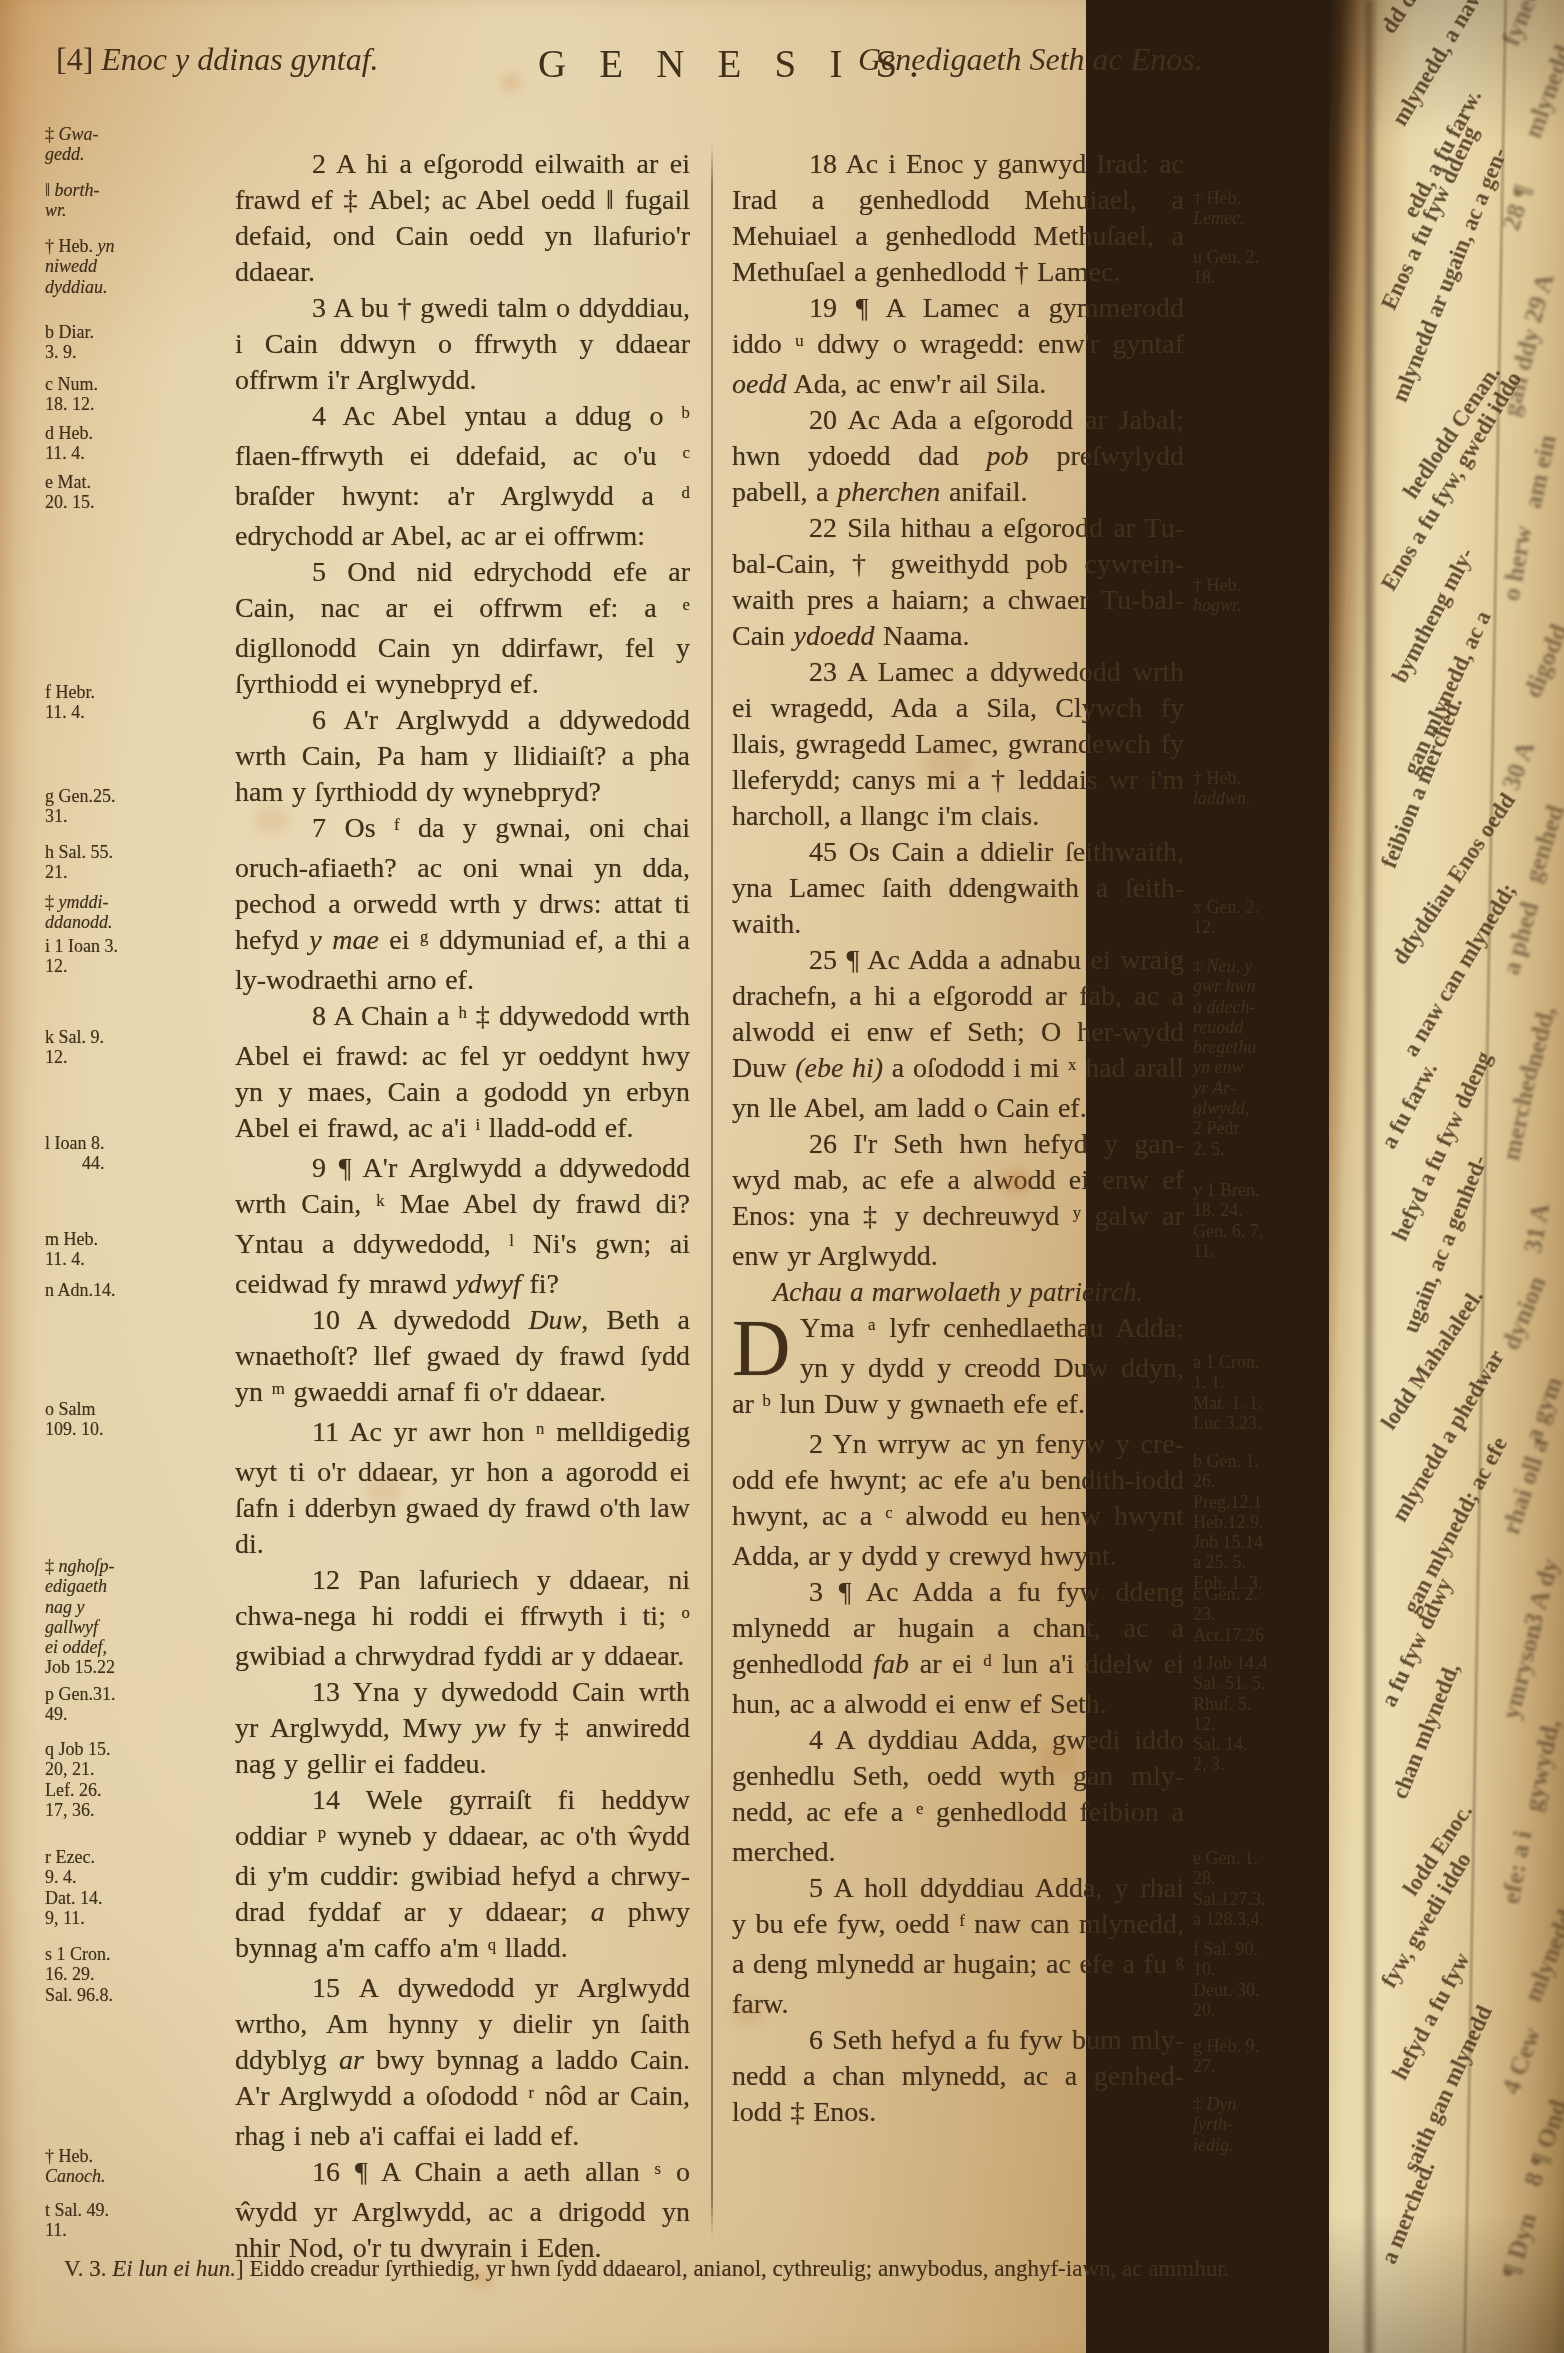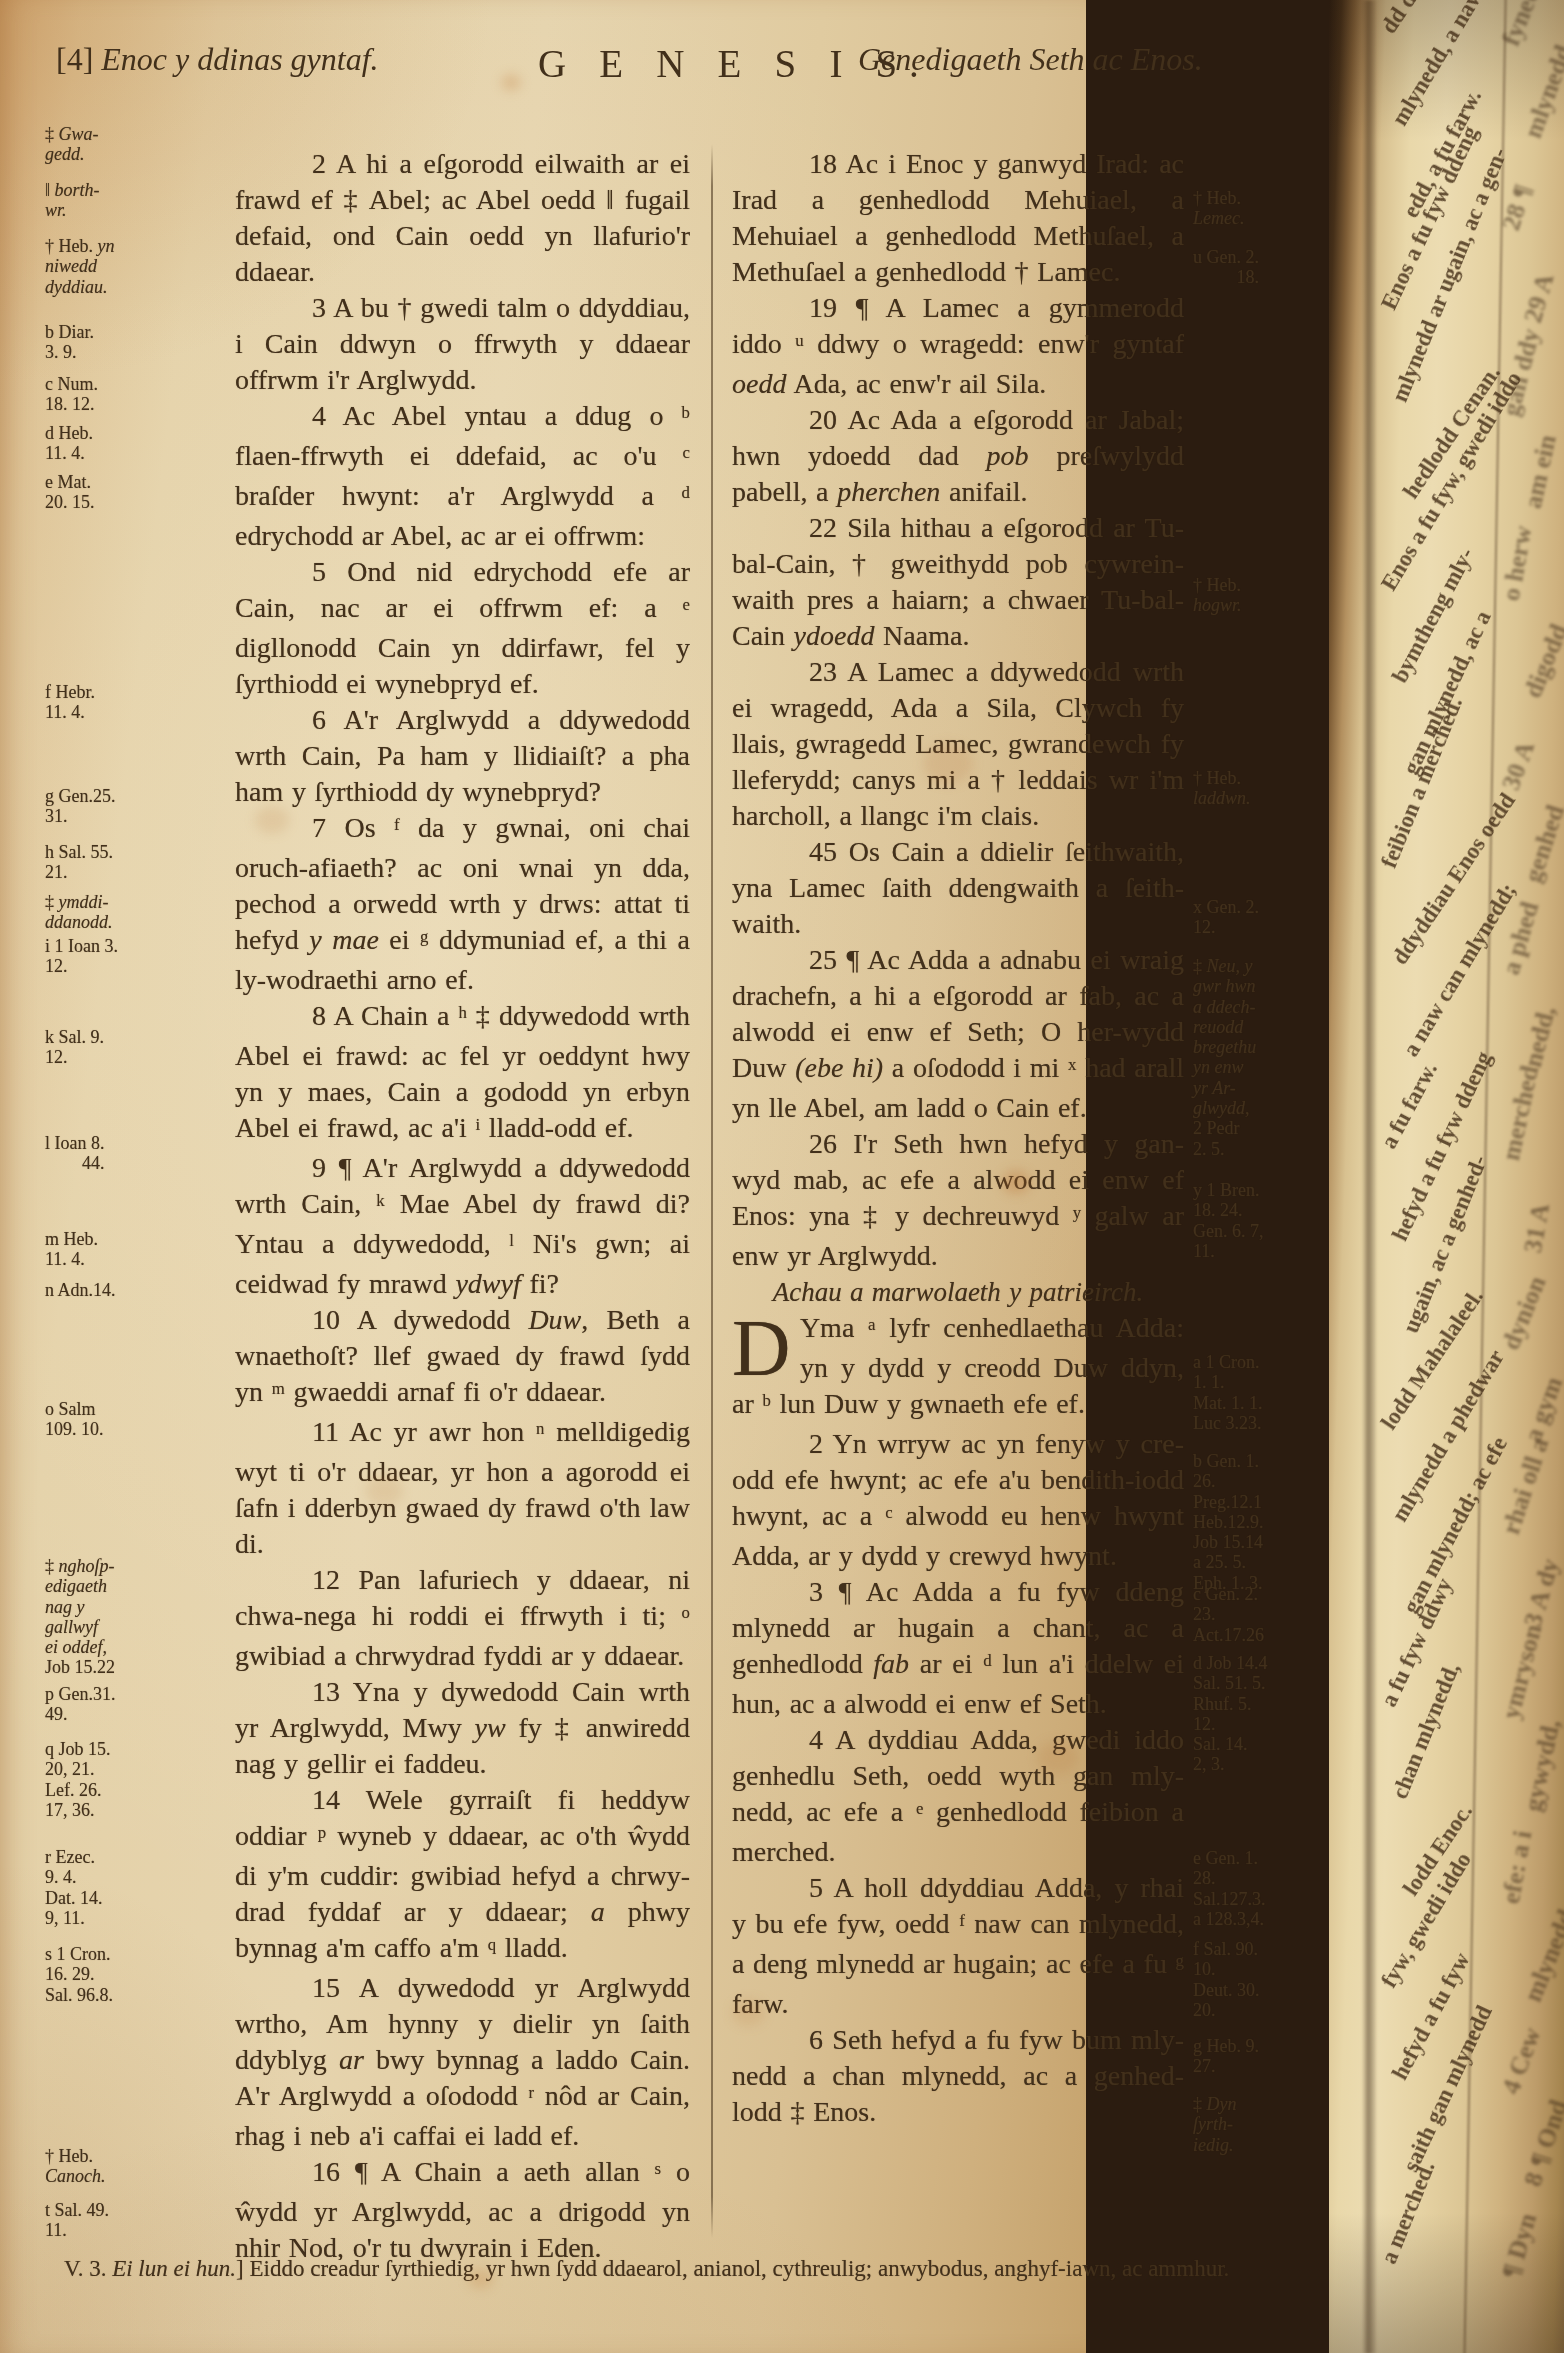--- a/index.html
+++ b/index.html
@@ -131,21 +131,21 @@
         <p class="chap-sub nohang"><i>Achau a marwolaeth y patrieirch.</i></p>
         <p class="nohang"><span class="dcap">D</span>Yma <sup>a</sup> lyfr cenhedlaethau Adda: yn y dydd y creodd Duw ddyn, ar <sup>b</sup> lun Duw y gwnaeth efe ef.</p>
         <p>2 Yn wrryw ac yn fenyw y cre-odd efe hwynt; ac efe a'u bendith-iodd hwynt, ac a <sup>c</sup> alwodd eu henw hwynt Adda, ar y dydd y crewyd hwynt.</p>
         <p>3 ¶ Ac Adda a fu fyw ddeng mlynedd ar hugain a chant, ac a genhedlodd <i>fab</i> ar ei <sup>d</sup> lun a'i ddelw ei hun, ac a alwodd ei enw ef Seth.</p>
         <p>4 A dyddiau Adda, gwedi iddo genhedlu Seth, oedd wyth gan mly-nedd, ac efe a <sup>e</sup> genhedlodd feibion a merched.</p>
         <p>5 A holl ddyddiau Adda, y rhai y bu efe fyw, oedd <sup>f</sup> naw can mlynedd, a deng mlynedd ar hugain; ac efe a fu <sup>g</sup> farw.</p>
         <p>6 Seth hefyd a fu fyw bum mly-nedd a chan mlynedd, ac a genhed-lodd ‡ Enos.</p>
       </div>
     <div class="notes notes-right" id="notes-right">
         <div class="note" style="top: 188px;">† Heb.<br><i>Lemec.</i></div>
-        <div class="note" style="top: 247px; text-align: right;">u Gen. 2.<br>18.</div>
+        <div class="note" style="top: 247px;">u Gen. 2.<br>18.</div>
         <div class="note" style="top: 575px;">† Heb.<br><i>hogwr.</i></div>
         <div class="note" style="top: 768px;">† Heb.<br><i>laddwn.</i></div>
         <div class="note" style="top: 897px;">x Gen. 2.<br>12.</div>
         <div class="note" style="top: 956px;">‡ <i>Neu, y<br>gwr hwn<br>a ddech-<br>reuodd<br>bregethu<br>yn enw<br>yr Ar-<br>glwydd,</i><br>2 Pedr<br>2. 5.</div>
         <div class="note" style="top: 1180px;">y 1 Bren.<br>18. 24.<br>Gen. 6. 7,<br>11.</div>
         <div class="note" style="top: 1352px;">a 1 Cron.<br>1. 1.<br>Mat. 1. 1.<br>Luc 3.23.</div>
         <div class="note" style="top: 1451px;">b Gen. 1.<br>26.<br>Preg.12.1<br>Heb.12.9.<br>Job 15.14<br>a 25. 5.<br>Eph. 1. 3.</div>
         <div class="note" style="top: 1584px;">c Gen. 2.<br>23.<br>Act.17.26</div>
         <div class="note" style="top: 1653px;">d Job 14.4<br>Sal. 51. 5.<br>Rhuf. 5.<br>12.<br>Sal. 14.<br>2, 3.</div>
         <div class="note" style="top: 1848px;">e Gen. 1.<br>28.<br>Sal.127.3.<br>a 128.3,4.</div>

